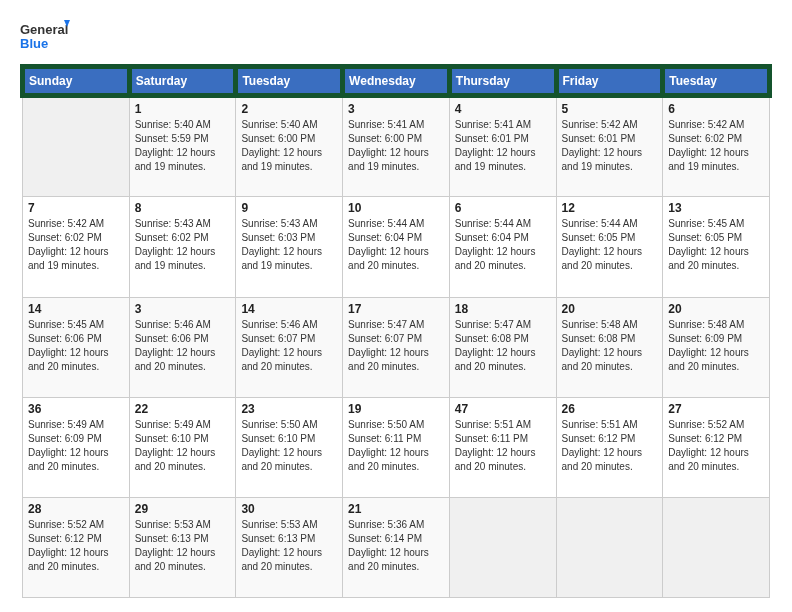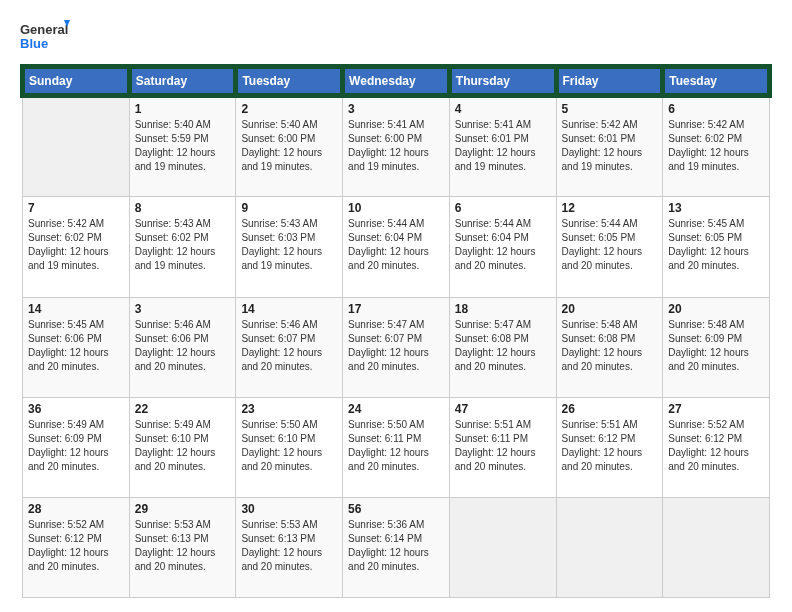--- a/index.html
+++ b/index.html
@@ -283,21 +283,21 @@
 and 20 minutes.</div>
           </td>
           <td>
             <span class="day-num">23</span>
             <div class="day-info" style="white-space: pre-line;">Sunrise: 5:50 AM
 Sunset: 6:10 PM
 Daylight: 12 hours
 and 20 minutes.</div>
           </td>
           <td>
-            <span class="day-num">24</span>
+            <span class="day-num">19</span>
             <div class="day-info" style="white-space: pre-line;">Sunrise: 5:50 AM
 Sunset: 6:11 PM
 Daylight: 12 hours
 and 20 minutes.</div>
           </td>
           <td>
             <span class="day-num">47</span>
             <div class="day-info" style="white-space: pre-line;">Sunrise: 5:51 AM
 Sunset: 6:11 PM
 Daylight: 12 hours
@@ -334,21 +334,21 @@
 and 20 minutes.</div>
           </td>
           <td>
             <span class="day-num">30</span>
             <div class="day-info" style="white-space: pre-line;">Sunrise: 5:53 AM
 Sunset: 6:13 PM
 Daylight: 12 hours
 and 20 minutes.</div>
           </td>
           <td>
-            <span class="day-num">56</span>
+            <span class="day-num">21</span>
             <div class="day-info" style="white-space: pre-line;">Sunrise: 5:36 AM
 Sunset: 6:14 PM
 Daylight: 12 hours
 and 20 minutes.</div>
           </td>
           <td class="empty-cell"></td>
           <td class="empty-cell"></td>
           <td class="empty-cell"></td>
         </tr>
       </tbody>

